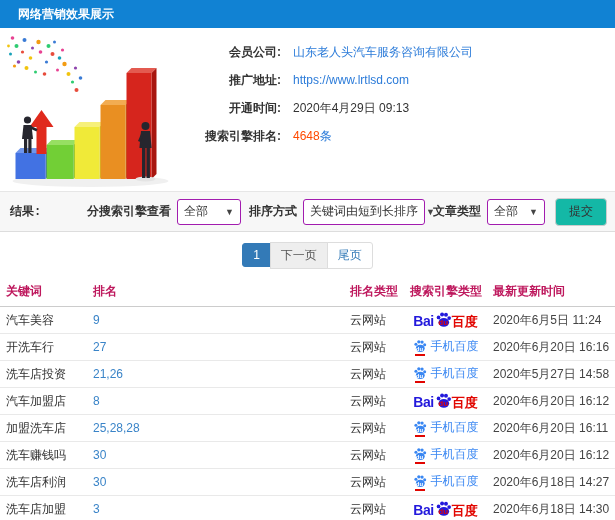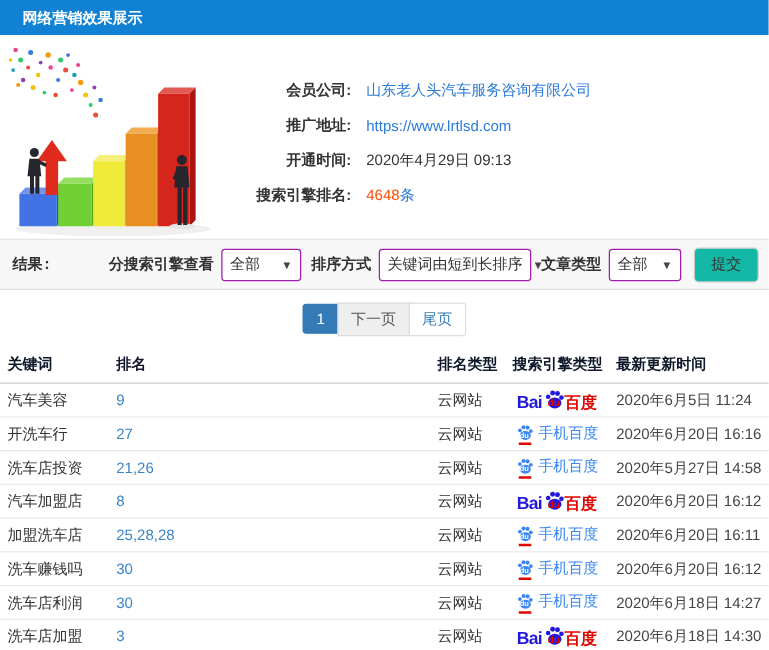--- a/index.html
+++ b/index.html
@@ -10,21 +10,21 @@
     font-family:"Liberation Sans", sans-serif;
     font-size:12px; color:#333;
   }
   
   .titlebar {
     height:28px; background:#1182d3; color:#fff;
     display:flex; align-items:center; padding-left:18px;
     font-size:12px; font-weight:bold;
   }
   
-  .info-section { display:flex; height:163px;align-items:center; }
+  .info-section { display:flex; height:163px; }
   .illustration-wrap { width:185px; height:160px; padding:2px 0 0 2px; }
   .info-rows { flex:1; padding-top:10px; }
   .info-row { display:flex; align-items:center; height:28px; }
   .info-label { width:96px; text-align:right; font-weight:bold; color:#333; margin-right:12px; white-space:nowrap; }
   .info-value { white-space:nowrap; }
   .link { color:#2b7bd9; text-decoration:none; cursor:pointer; }
   .rank-count { color:#ff4a00; }
   
   .filter-bar {
     height:41px; background:#f7f7f7;
@@ -53,21 +53,21 @@
   .page-item {
     padding:4px 10px; border:1px solid #ddd; background:#fff;
     color:#337ab7; cursor:pointer; margin-left:-1px;
   }
   .page-item.active { background:#337ab7; border-color:#337ab7; color:#fff; margin-left:0; border-radius:3px 0 0 3px; }
   .page-item.next { background:#eee; color:#555; }
   .page-item.last { border-radius:0 3px 3px 0; }
   
   table { width:100%; border-collapse:collapse; table-layout:fixed; font-size:12px; }
   th {
-    text-align:left; font-weight:bold; color:#0f172a;
+    text-align:left; font-weight:bold; color:#be185d;
     padding:5px 6px 6px 6px; border-bottom:1px solid #ccc; white-space:nowrap;
   }
   td { padding:0 6px; height:27px; border-bottom:1px solid #e9e9e9; white-space:nowrap; }
   td.col-engine { text-align:center; }
   td.col-date { color:#444; }
   .rank-link { color:#3a84c8; cursor:pointer; }
   
   .baidu-logo { display:inline-flex; align-items:flex-end; line-height:1; }
   .bd-bai { color:#2319dc; font-weight:bold; font-size:14px; letter-spacing:-0.5px; }
   .bd-paw { position:relative; width:17px; height:17px; display:inline-block; margin:0 0 0 1px; color:#2319dc; }

